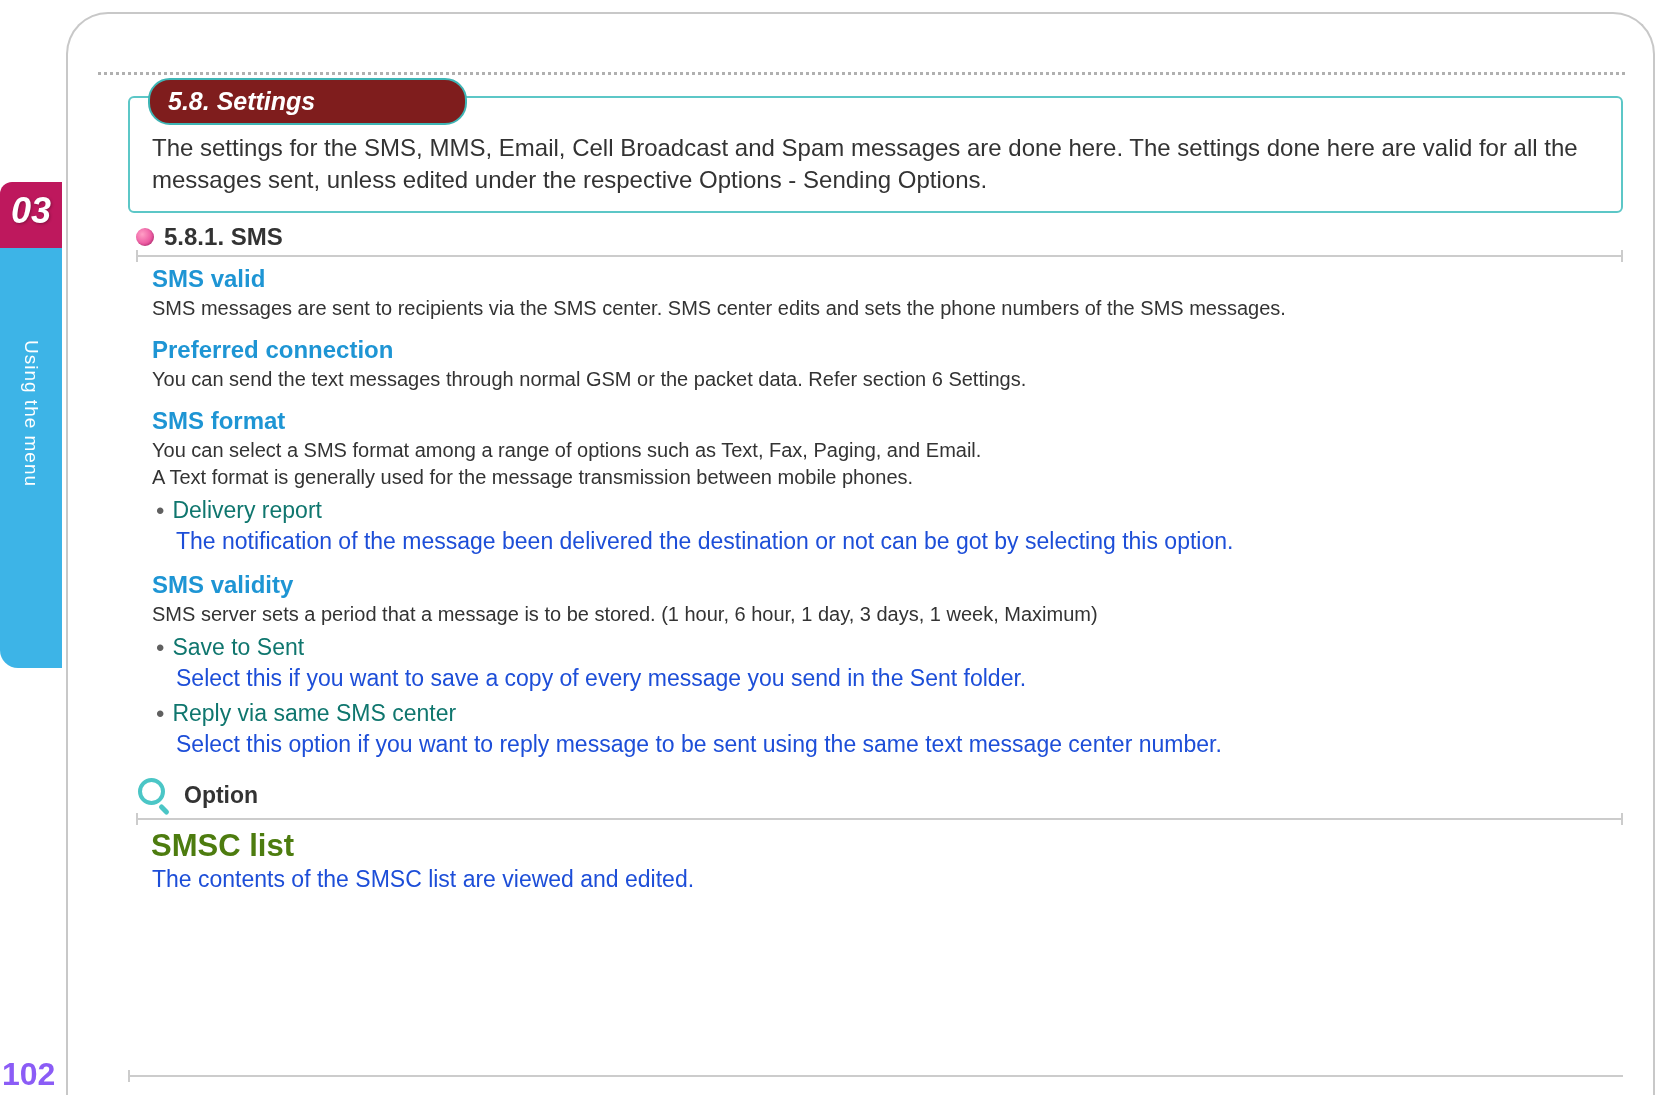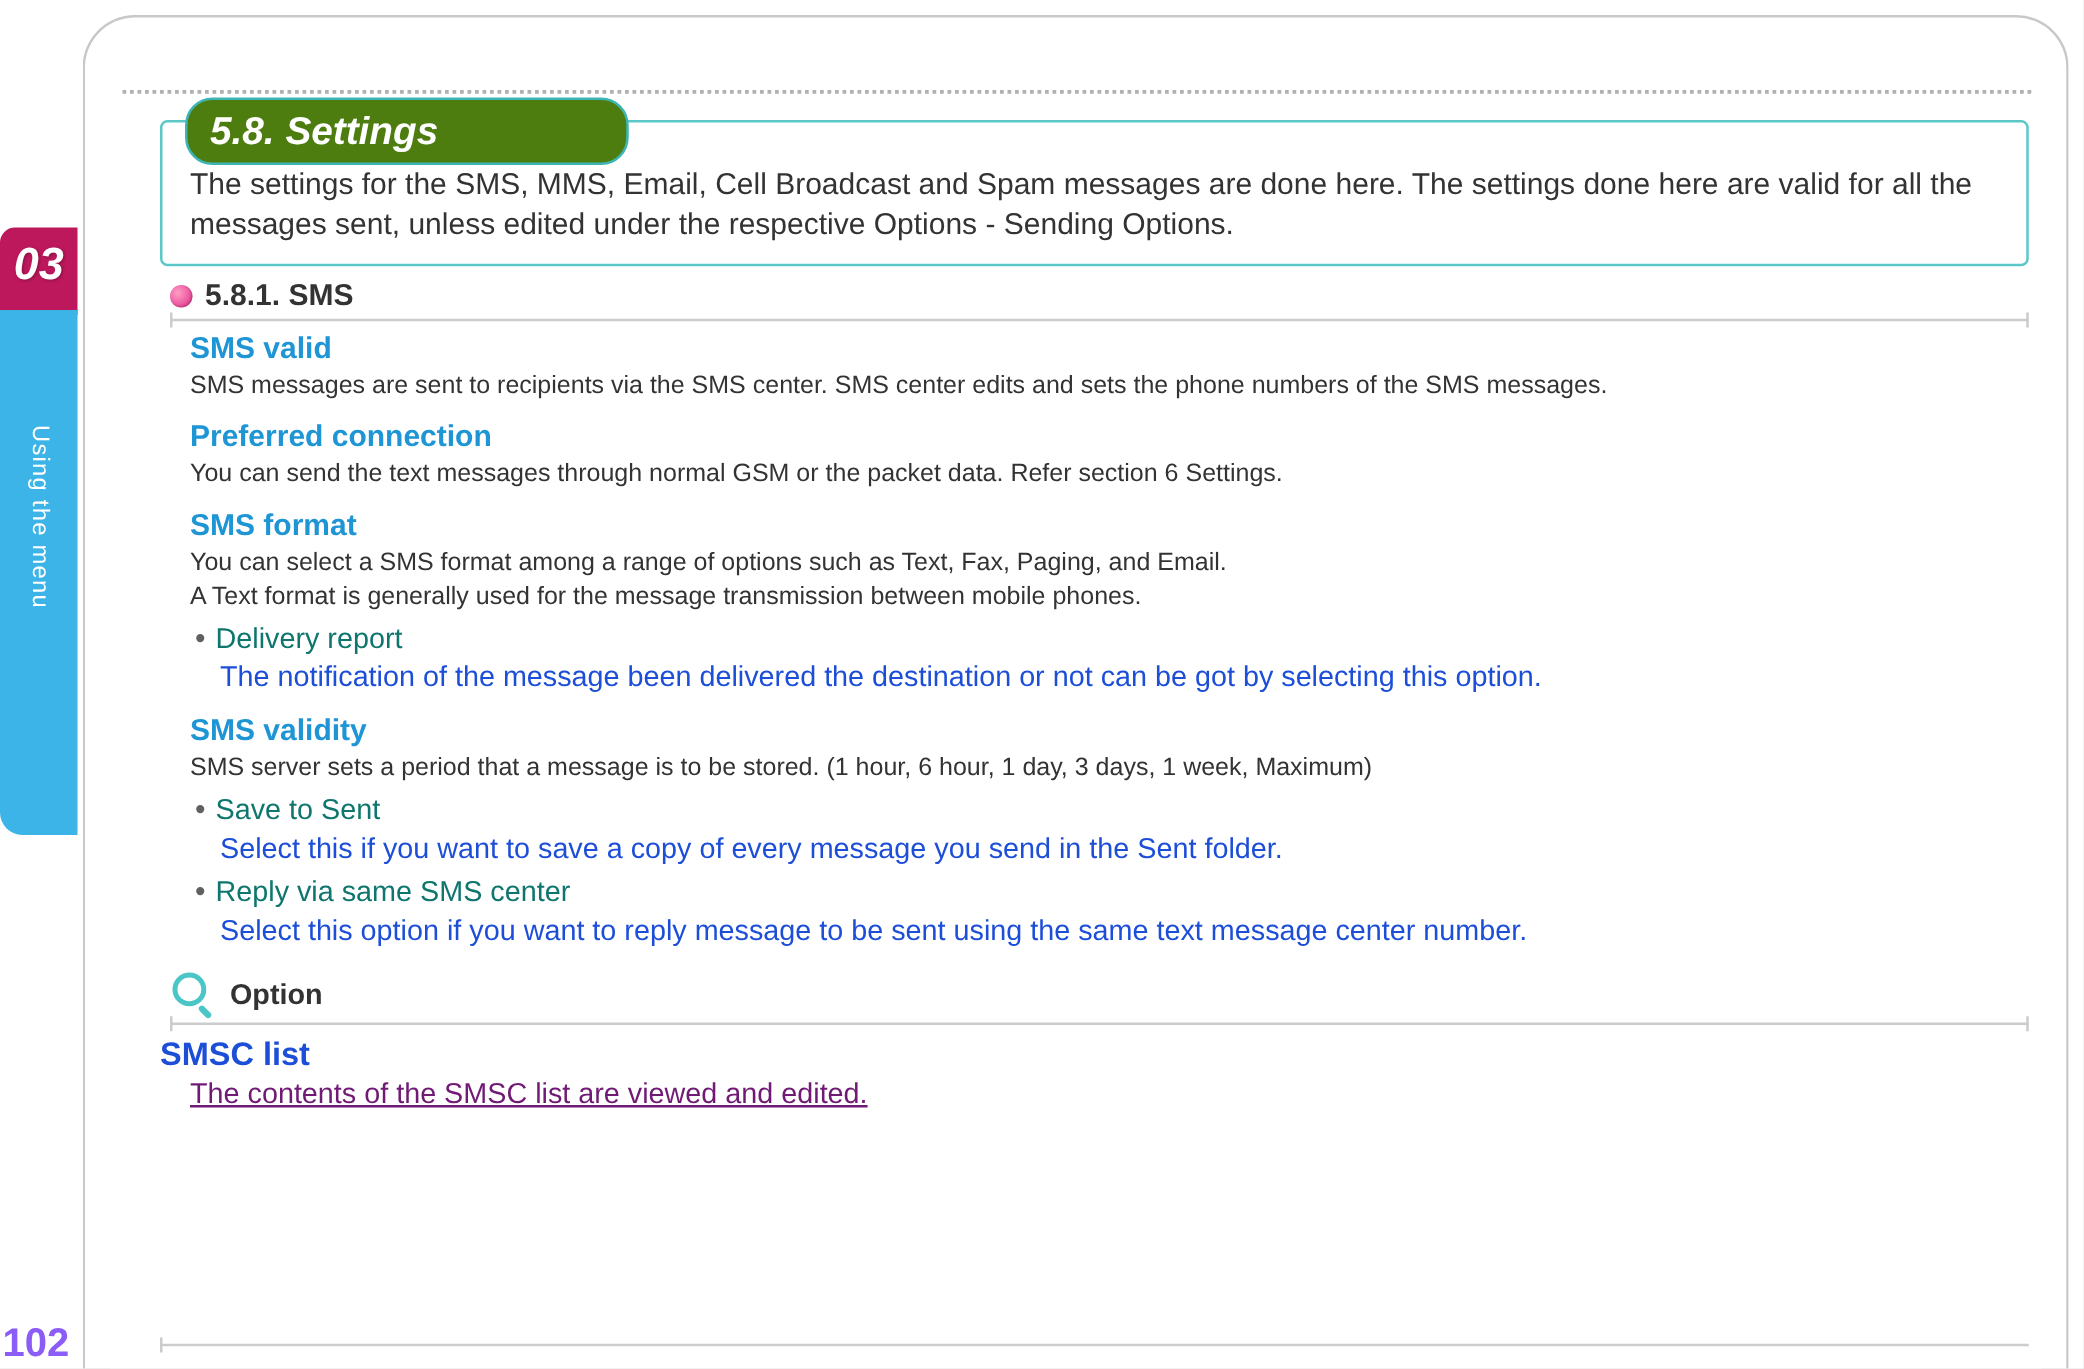--- a/index.html
+++ b/index.html
@@ -90,26 +90,26 @@
       border: 2px solid #5cc7c7;
       border-radius: 6px;
       position: relative;
       padding: 34px 22px 14px 22px;
       margin-bottom: 10px;
     }
     .section-tab {
       position: absolute;
       top: -20px;
       left: 18px;
-      background: #4d7c0f;
+      background: #7f1d1d;
       border: 2px solid #3eb5b5;
       border-radius: 22px;
       padding: 7px 150px 7px 18px;
       color: #fff;
-      font-size: 31px;
+      font-size: 25px;
       font-weight: bold;
       font-style: italic;
     }
     .section-intro {
       font-size: 24px;
       color: #333;
       line-height: 1.35;
     }
     .subsection-row {
       display: flex;
@@ -221,32 +221,31 @@
       background: #4bc6c6;
       transform: rotate(45deg);
       border-radius: 3px;
     }
     .option-label {
       font-size: 23px;
       font-weight: bold;
       color: #333;
     }
     .smsc-heading {
+      color: #4d7c0f;
+      font-size: 31px;
+      font-weight: bold;
+      margin-left: 23px;
+      margin-top: 2px;
+    }
+    .smsc-body {
       color: #1d4ed8;
-      font-size: 26px;
-      font-weight: bold;
-      margin-left: 0;
-      margin-top: 2px;
-    }
-    .smsc-body {
-      color: #701a75;
       font-size: 23px;
       margin-left: 24px;
       margin-top: 2px;
-      text-decoration: underline;
     }
     .footer-line {
       position: absolute;
       bottom: 18px;
       left: 128px;
       right: 44px;
       height: 2px;
       background: #ccc;
     }
     .footer-line::before {

